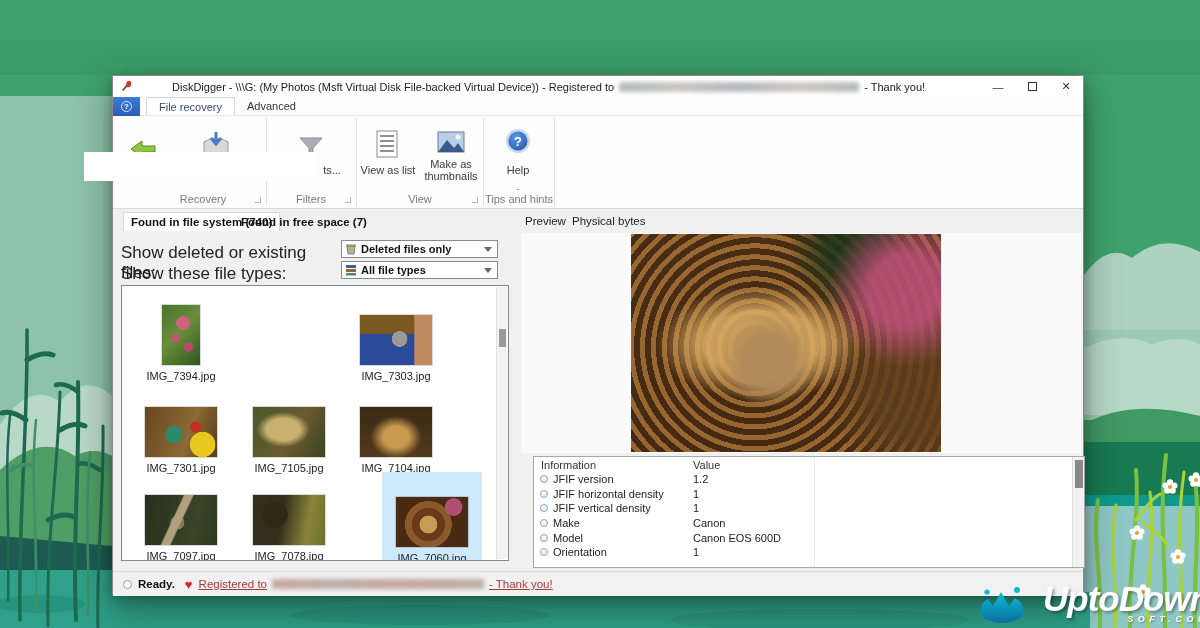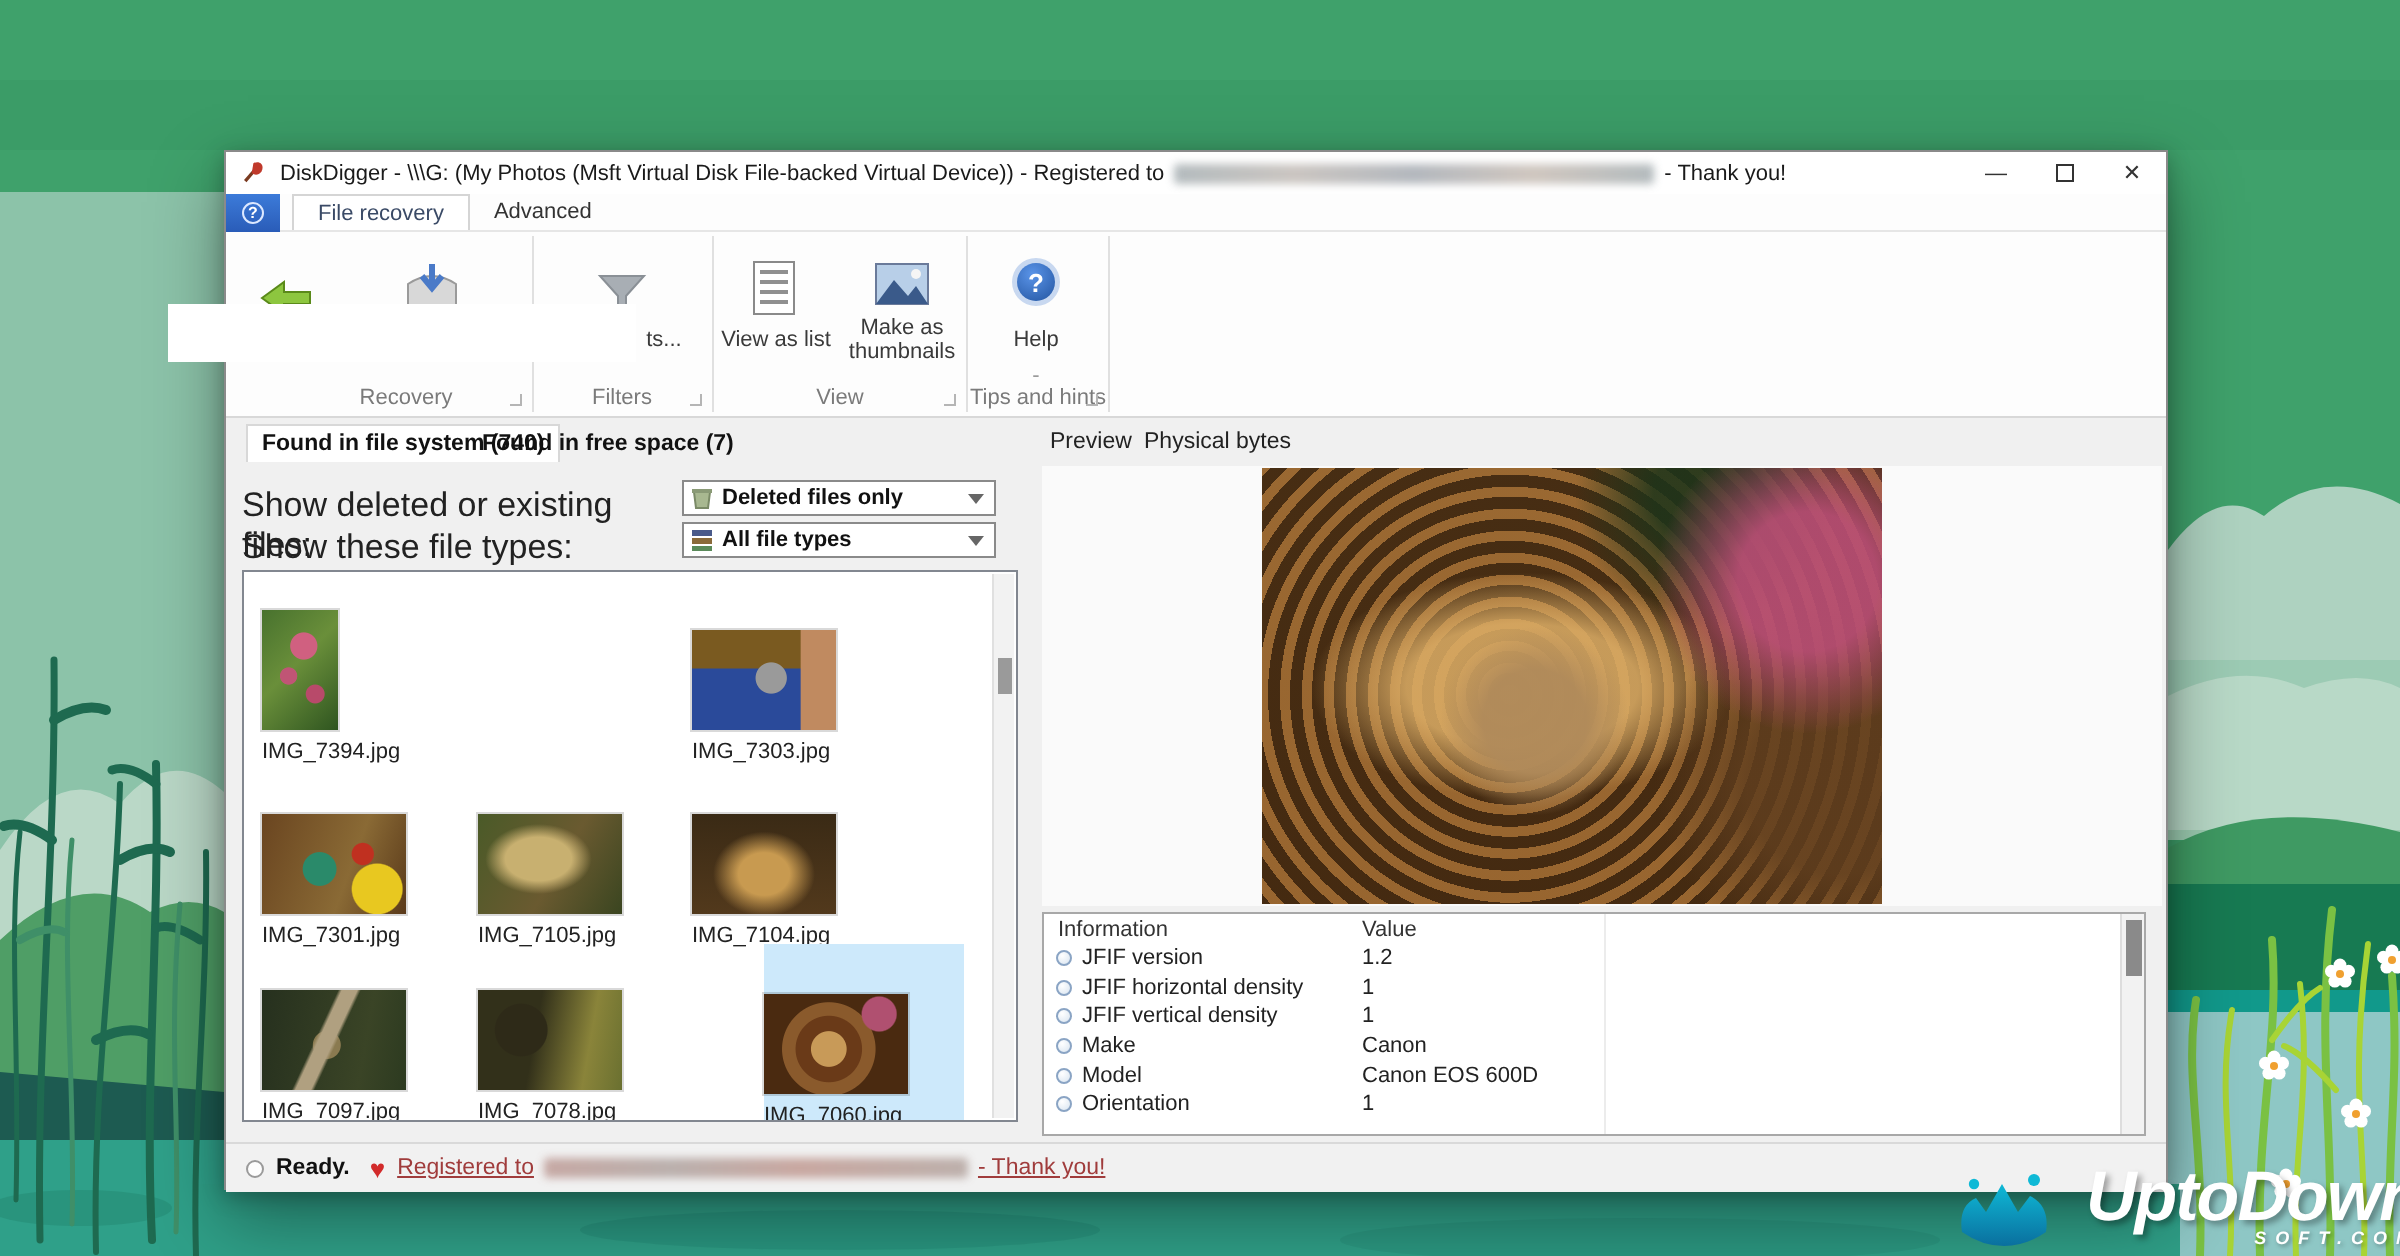--- a/index.html
+++ b/index.html
@@ -5,21 +5,21 @@
   * { margin:0; padding:0; box-sizing:border-box; }
   html,body { width:1200px; height:628px; overflow:hidden; font-family:"Liberation Sans","DejaVu Sans",sans-serif; }
   #stage { position:relative; width:1200px; height:628px; background:#3fa16b; }
   #bg-art { position:absolute; left:0; top:0; z-index:0; }
 
   
   #window { position:absolute; left:112px; top:75px; width:972px; height:520px; background:#f0f0f0;
             border:1px solid #8a8a8a; box-shadow:0 14px 34px rgba(0,0,0,.38), 0 3px 10px rgba(0,0,0,.25); z-index:10; }
   #titlebar { position:absolute; left:0; top:0; width:100%; height:21px; background:#ffffff; display:flex; align-items:center; }
   .app-ico { width:13px; height:13px; margin-left:8px; margin-right:6px; flex:0 0 auto; }
-  #title-text { font-size:11px; color:#1a1a1a; white-space:nowrap; display:flex; align-items:center; gap:5px; }
+  #title-text { font-size:11px; color:#1a1a1a; white-space:nowrap; display:flex; align-items:center; gap:5px;margin-left:32px; }
   .blurbox { display:inline-block; height:10px; border-radius:2px; filter:blur(2px); opacity:.75; }
   .blur-title { width:240px; background:linear-gradient(90deg,#9aa4a8,#b9b2ac 25%,#9aa0a8 50%,#c0b4aa 75%,#9aa4a8); }
   .blur-status { width:212px; background:linear-gradient(90deg,#b8908a,#a89a96 30%,#bb8f86 60%,#ab9a94); }
   #win-controls { margin-left:auto; display:flex; height:100%; }
   .wbtn { width:34px; height:100%; display:flex; align-items:center; justify-content:center; font-size:11px; color:#333; }
   .wbtn .sq { width:9px; height:9px; border:1px solid #333; display:block; }
 
   #tabstrip { position:absolute; left:0; top:21px; width:100%; height:19px; background:#fdfdfd; border-bottom:1px solid #e6e6e6; display:flex; }
   #app-menu-btn { width:27px; height:19px; background:linear-gradient(#3c7bd9,#2a5cb8); display:flex; align-items:center; justify-content:center; }
   #app-menu-btn .qc { width:11px; height:11px; border-radius:50%; border:1px solid #dce8ff; color:#fff; font-size:8px; line-height:9px; text-align:center; font-weight:bold; }
@@ -36,21 +36,21 @@
   
   .ptab { position:absolute; font-size:11.5px; color:#111; }
   .ptab.active { font-weight:bold; background:#fff; border:1px solid #d8d8d8; border-bottom:none; padding:3px 7px; }
   .flabel { position:absolute; font-size:17px; color:#222; text-align:left; width:215px; }
   .combo { position:absolute; width:157px; height:18px; background:#fff; border:1px solid #8a8a8a; display:flex; align-items:center; padding-left:3px; gap:4px; }
   .combo .cv { font-size:11px; font-weight:bold; color:#111; flex:1; white-space:nowrap; overflow:hidden; }
   .combo .chev { width:0; height:0; border-left:4px solid transparent; border-right:4px solid transparent; border-top:5px solid #666; margin-right:5px; }
   .cico { width:12px; height:12px; flex:0 0 auto; }
 
   #thumb-list { position:absolute; left:8px; top:76px; width:388px; height:276px; background:#fff; border:1px solid #828790; overflow:hidden; }
-  .cell { position:absolute; width:100px; height:86px; display:flex; flex-direction:column; align-items:flex-start; justify-content:flex-end; gap:5px; }
+  .cell { position:absolute; width:100px; height:86px; display:flex; flex-direction:column; align-items:center; justify-content:flex-end; gap:5px; }
   .cell.sel { background:#cde9fb; height:92px;margin-left:36px; }
   .thumb { box-shadow:0 0 0 1px rgba(0,0,0,.15); }
   .land { width:72px; height:50px; } .port { width:38px; height:60px; }
   .fname { font-size:11px; color:#222; }
   .ph1 { background:radial-gradient(circle at 55% 30%,#d06080 0 14%,rgba(0,0,0,0) 15%),radial-gradient(circle at 35% 55%,#c05575 0 10%,rgba(0,0,0,0) 11%),radial-gradient(circle at 70% 70%,#b84a6a 0 9%,rgba(0,0,0,0) 10%),linear-gradient(135deg,#48722e,#6a8f3a 45%,#2f5520); }
   .ph2 { background:radial-gradient(circle at 50% 42%,#e8d020 0 15%,rgba(0,0,0,0) 16%),linear-gradient(160deg,#3c4f1e,#2739148 60%,#223214),linear-gradient(#35491c,#223114); }
   .ph3 { background:linear-gradient(90deg,rgba(0,0,0,0) 75%,#c08a60 76%),radial-gradient(circle at 55% 48%,#9a9a9a 0 16%,rgba(0,0,0,0) 17%),linear-gradient(#7a5a20 38%,#2a4a9a 39%); }
   .ph4 { background:radial-gradient(circle at 80% 75%,#e8c820 0 18%,rgba(0,0,0,0) 19%),radial-gradient(circle at 70% 40%,#c03020 0 9%,rgba(0,0,0,0) 10%),radial-gradient(circle at 40% 55%,#2a8a6a 0 16%,rgba(0,0,0,0) 17%),linear-gradient(110deg,#6a4520,#8a6a35 60%,#5a3a1a); }
   .ph5 { background:radial-gradient(ellipse at 42% 45%,#c8b070 0 28%,rgba(0,0,0,0) 45%),linear-gradient(120deg,#4a5a28,#6a5a30 55%,#3a4520); }
   .ph6 { background:radial-gradient(ellipse at 50% 60%,#c89a50 0 25%,rgba(0,0,0,0) 50%),linear-gradient(#3a2a15,#52391c); }
@@ -64,21 +64,21 @@
   #preview-area { position:absolute; left:408px; top:24px; width:560px; height:220px; background:#fafafa; }
   #preview-photo { position:absolute; left:110px; top:1px; width:310px; height:218px;
     background:
       radial-gradient(circle at 88% 26%, rgba(186,78,118,.9) 0 11%, rgba(186,78,118,0) 24%),
       radial-gradient(circle at 72% 6%, rgba(28,52,26,.85) 0 9%, rgba(28,52,26,0) 22%),
       radial-gradient(circle at 93% 72%, rgba(96,62,30,.85) 0 14%, rgba(96,62,30,0) 28%),
       radial-gradient(circle at 44% 58%, rgba(176,138,90,.95) 0 12%, rgba(176,138,90,0) 22%),
       radial-gradient(ellipse 34% 26% at 42% 50%, rgba(221,174,102,.85) 0 55%, rgba(221,174,102,0) 100%),
       repeating-radial-gradient(circle at 40% 52%, rgba(178,116,54,.8) 0 5px, rgba(74,42,16,.8) 5px 11px),
       linear-gradient(#3a3a20,#2e2a14); }
-  #info-panel { position:absolute; left:408px; top:247px; width:552px; height:112px; background:#fff; border:1px solid #a8a8a8; overflow:hidden; }
+  #info-panel { position:absolute; left:420px; top:247px; width:552px; height:112px; background:#fff; border:1px solid #a8a8a8; overflow:hidden; }
   .irow { position:relative; height:14.6px; display:flex; align-items:center; font-size:11px; color:#222; }
   .irow .idot { width:8px; height:8px; border-radius:50%; border:1px solid #8aa4c4; background:radial-gradient(circle at 35% 30%,#fff,#d8e4f0); margin:0 5px 0 6px; flex:0 0 auto; }
   .irow .ikey { width:140px; flex:0 0 auto; }
   .irow .ival { flex:1; }
   .ihead { height:15px; display:flex; align-items:center; font-size:11px; color:#333; }
   .ihead .h1 { margin-left:7px; width:152px; } 
   .colline { position:absolute; left:280px; top:0; bottom:0; width:1px; background:#ececec; }
   .iscroll { position:absolute; right:0; top:0; width:12px; height:110px; background:#f2f2f2; border-left:1px solid #ddd; }
   .ithumb { position:absolute; left:2px; top:3px; width:8px; height:28px; background:#8a8a8a; }
 

